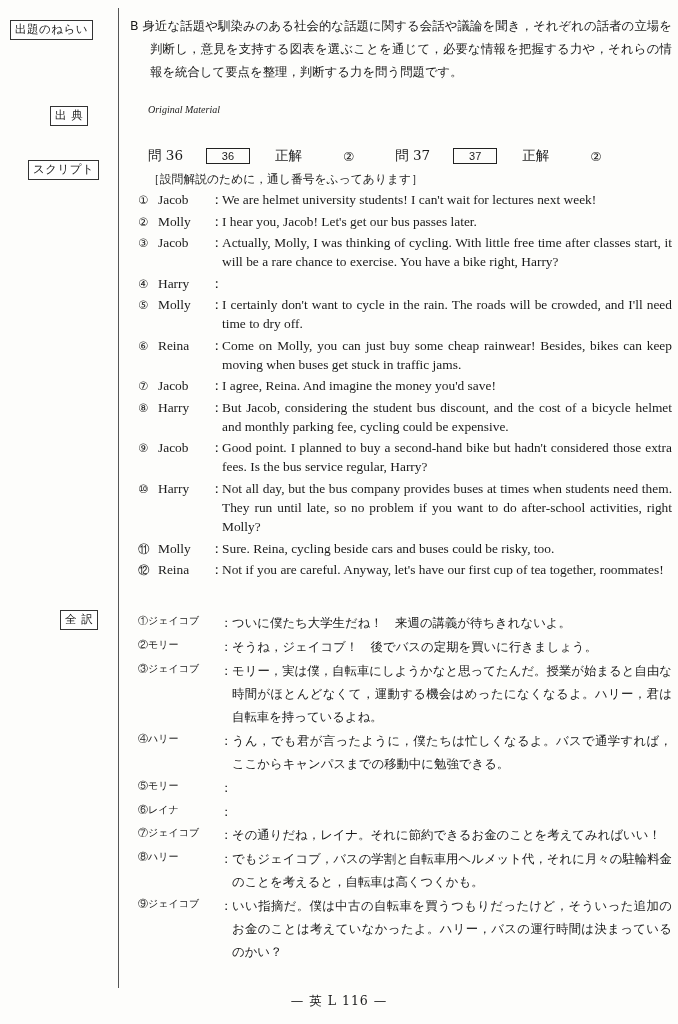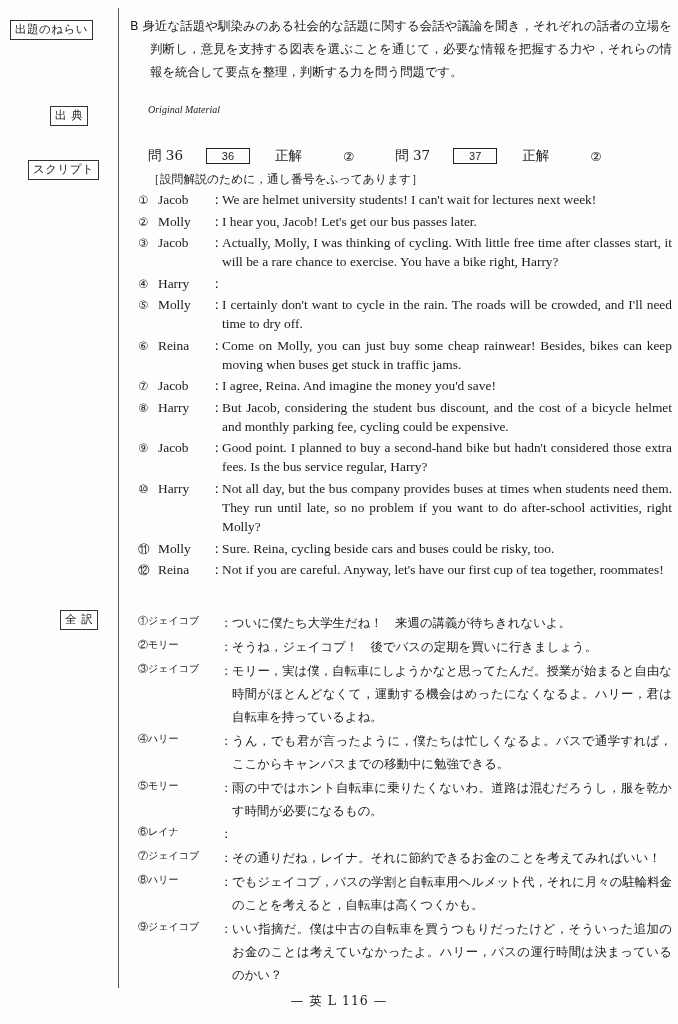--- a/index.html
+++ b/index.html
@@ -322,21 +322,20 @@
       <span class="ttext jp">モリー，実は僕，自転車にしようかなと思ってたんだ。授業が始まると自由な時間がほとんどなくて，運動する機会はめったになくなるよ。ハリー，君は自転車を持っているよね。</span>
     </div>
     <div class="trow">
       <span class="tnum">④ハリー</span>
       <span class="tcolon">：</span>
       <span class="ttext jp">うん，でも君が言ったように，僕たちは忙しくなるよ。バスで通学すれば，ここからキャンパスまでの移動中に勉強できる。</span>
     </div>
     <div class="trow">
       <span class="tnum">⑤モリー</span>
       <span class="tcolon">：</span>
-      <span class="ttext jp">雨の中ではホント自転車に乗りたくないわ。道路は混むだろうし，服を乾かす時間が必要になるもの。</span>
     </div>
     <div class="trow">
       <span class="tnum">⑥レイナ</span>
       <span class="tcolon">：</span>
     </div>
     <div class="trow">
       <span class="tnum">⑦ジェイコブ</span>
       <span class="tcolon">：</span>
       <span class="ttext jp">その通りだね，レイナ。それに節約できるお金のことを考えてみればいい！</span>
     </div>

